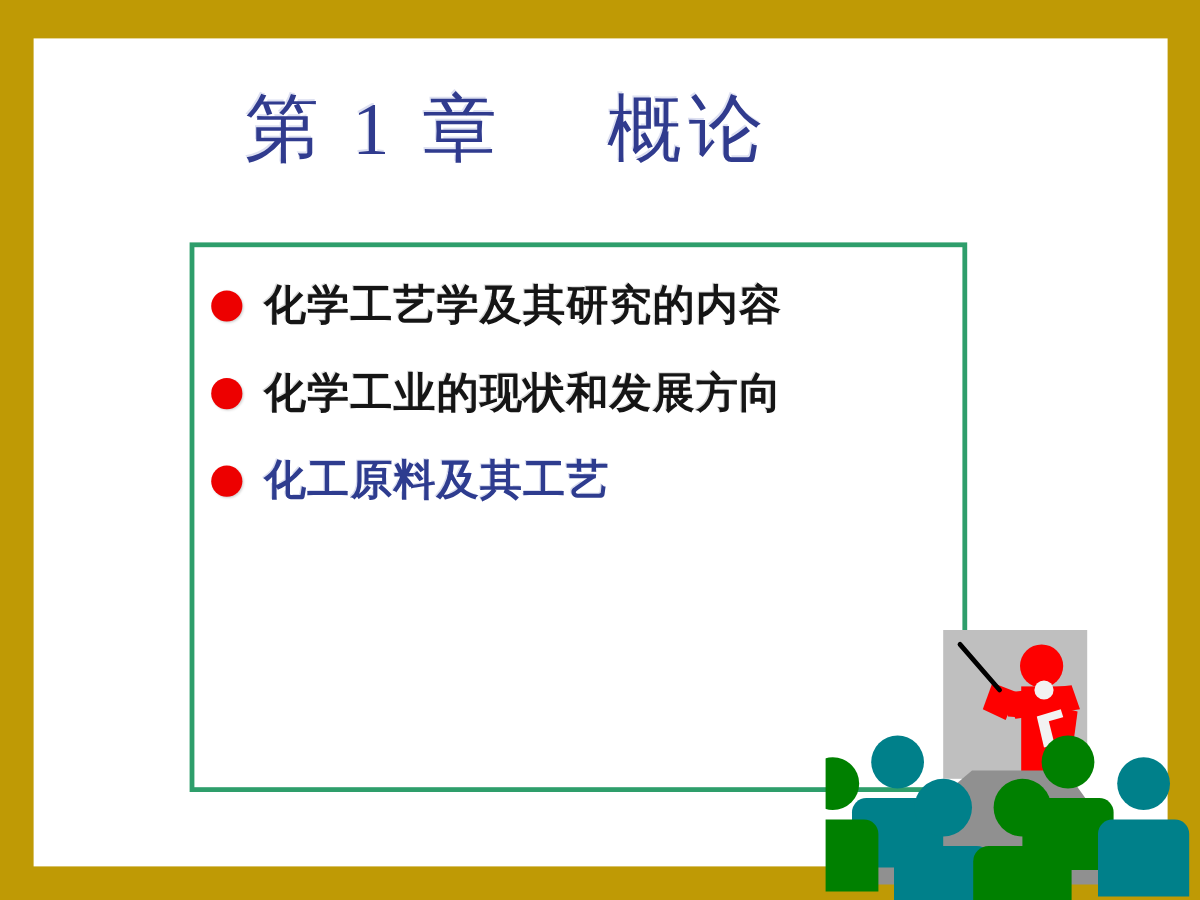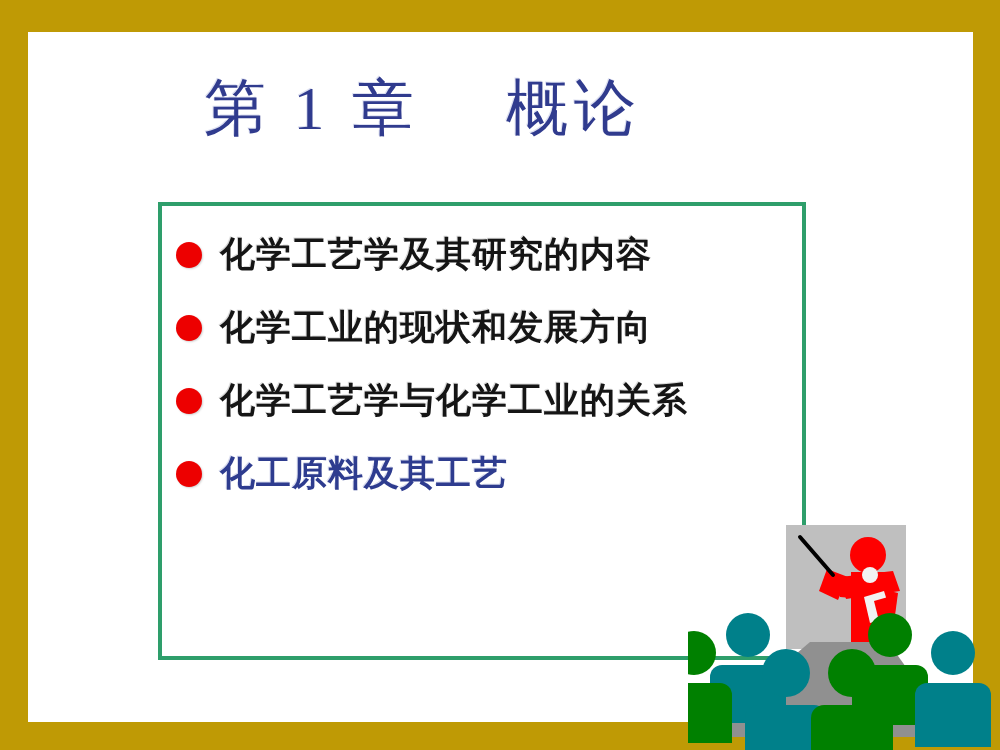--- a/index.html
+++ b/index.html
@@ -128,24 +128,20 @@
         <span class="bullet-dot"></span>
         <span class="bullet-text black">化学工艺学及其研究的内容</span>
       </div>
 
 
       <div class="bullet-item">
         <span class="bullet-dot"></span>
         <span class="bullet-text black">化学工业的现状和发展方向</span>
       </div>
 
-      <div class="bullet-item">
-        <span class="bullet-dot"></span>
-        <span class="bullet-text black">化学工艺学与化学工业的关系</span>
-      </div>
 
       <div class="bullet-item">
         <span class="bullet-dot"></span>
         <span class="bullet-text blue">化工原料及其工艺</span>
       </div>
 
 
     </div>
   </div>
 

